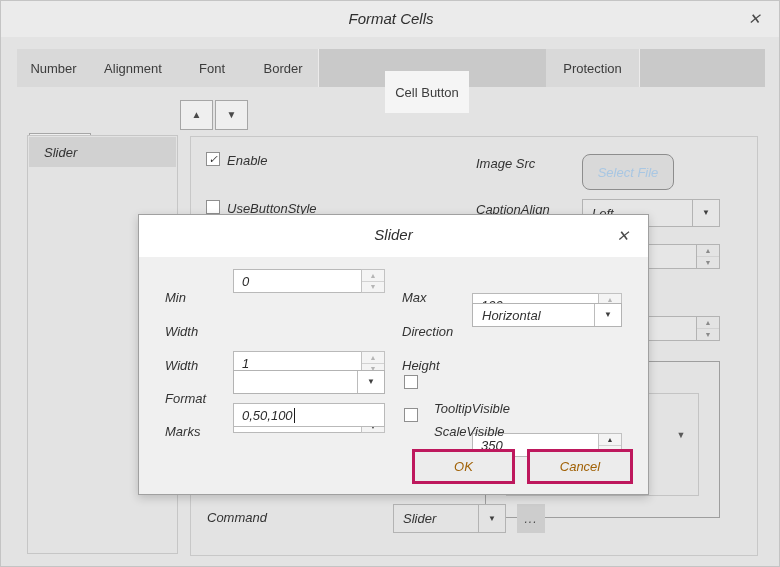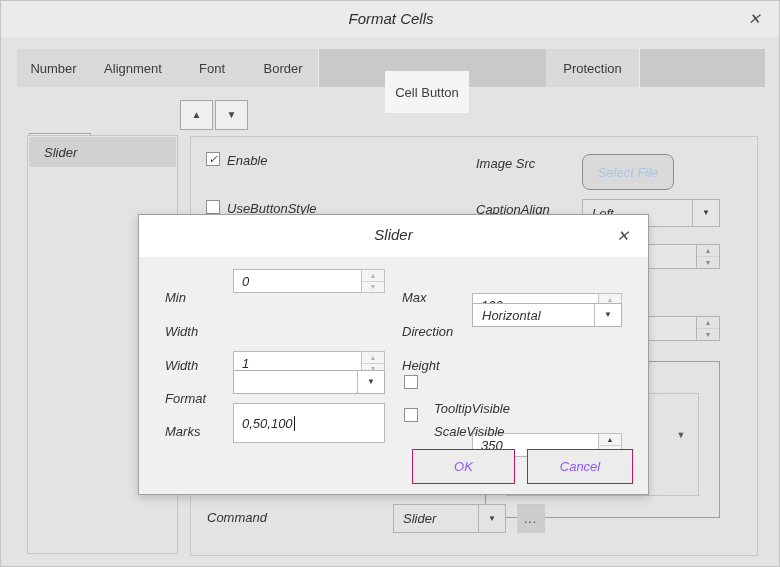--- a/index.html
+++ b/index.html
@@ -54,22 +54,22 @@
   .spin-light span{color:#b5b5b5;}
   .spin-dark span{color:#3c3c3c;}
   
   #dialog{left:137px;top:213px;width:511px;height:281px;background:#f0f0f0;border:1px solid #a0a0a0;
           box-shadow:0 3px 9px rgba(0,0,0,0.18);z-index:10;}
   #dlg-titlebar{left:0;top:0;width:100%;height:42px;background:#fff;}
   #dlg-title{left:0;top:11px;width:100%;text-align:center;font-size:15px;color:#2f2f2f;}
   .dlg-label{font-size:13px;color:#333;display:flex;align-items:center;margin-top:16px;}
   .textbox{background:#fff;border:1px solid #b9b9b9;font-size:13px;color:#2b2b2b;display:flex;align-items:center;padding-left:8px;}
   .caret{display:inline-block;width:1px;height:15px;background:#1a1a1a;margin-left:1px;}
-  .dlg-btn{background:#ececec;border:1px solid #be185d;display:flex;align-items:center;justify-content:center;
-           font-size:13px;color:#8b5cf6;cursor:default;}
+  .dlg-btn{background:#ececec;border:3px solid #be185d;display:flex;align-items:center;justify-content:center;
+           font-size:13px;color:#a16207;cursor:default;}
   
   .groupbox{border:1px solid #9e9e9e;}
   .innerbox{border:1px solid #c4c4c4;}
 </style>
 </head>
 <body>
 
 <div id="screen">
 
   <div class="abs" id="titlebar">
@@ -243,21 +243,21 @@
     <div class="abs combo white" style="left:94px;top:155px;width:152px;height:24px;">
       <span class="val"></span>
       <span class="dd">
           <span>▼</span>
         </span>
     </div>
     <div class="abs cb" style="left:265px;top:160px;"></div>
     <div class="abs dlg-label" style="left:295px;top:165px;height:24px;">TooltipVisible</div>
 
     <div class="abs dlg-label" style="left:26px;top:188px;height:24px;">Marks</div>
-    <div class="abs textbox" style="left:94px;top:188px;width:152px;height:40px;">
+    <div class="abs textbox" style="left:94px;top:188px;width:152px;height:24px;">
       <span>0,50,100</span>
         <span class="caret"></span>
     </div>
     <div class="abs cb" style="left:265px;top:193px;"></div>
     <div class="abs dlg-label" style="left:295px;top:188px;height:24px;">ScaleVisible</div>
 
     <div class="abs dlg-btn" style="left:273px;top:234px;width:103px;height:35px;">OK</div>
     <div class="abs dlg-btn" style="left:388px;top:234px;width:106px;height:35px;">Cancel</div>
   </div>
 

